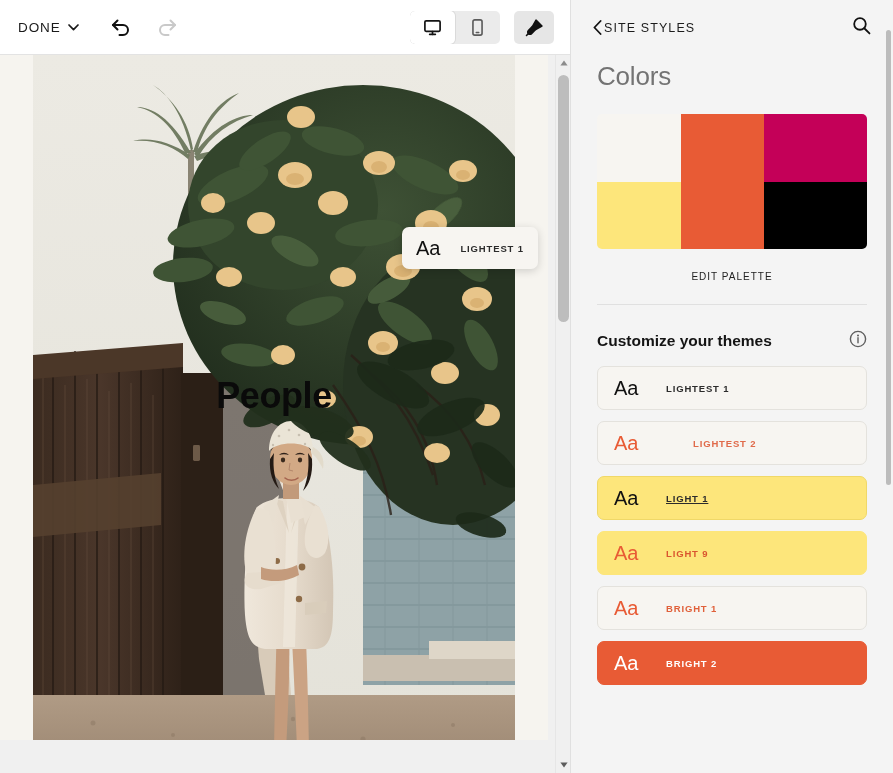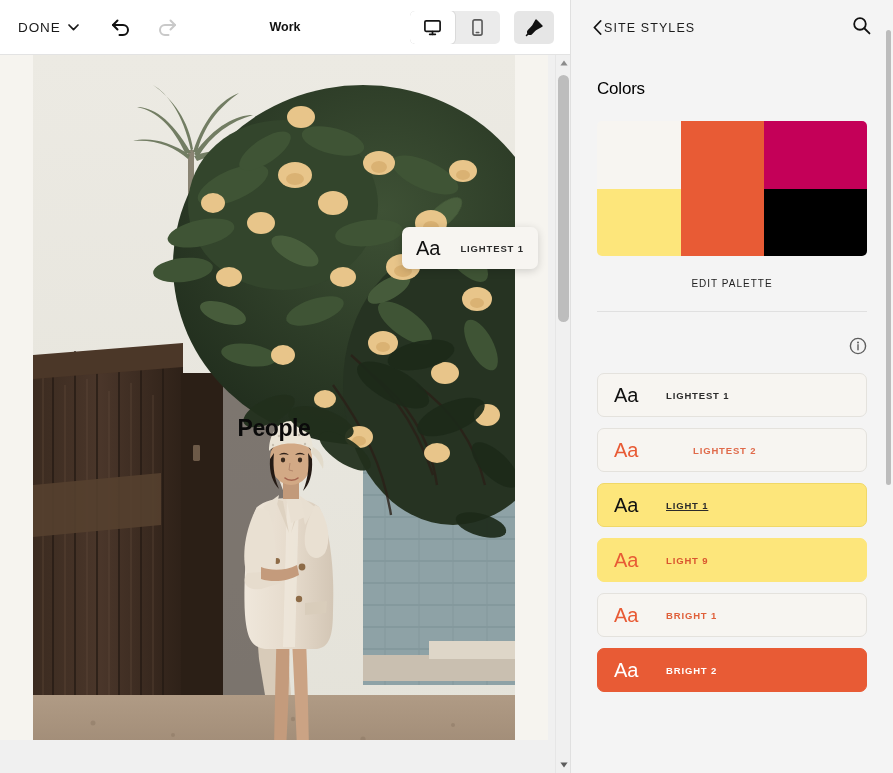--- a/index.html
+++ b/index.html
@@ -47,22 +47,22 @@
   .site-head { height: 112px; display: flex; align-items: center;
                justify-content: space-between; padding: 0 35px; }
   .brand { font-size: 25px; font-weight: bold; color: #0b0b0b; letter-spacing: -.3px; }
   .burger { width: 38px; height: 16px; display: flex; flex-direction: column;
             justify-content: space-between; cursor: pointer; }
   .burger span { display: block; height: 2.5px; background: #111; border-radius: 1px; }
 
   .hero { position: relative; margin: 0 33px; height: 700px; overflow: hidden; }
   .hero svg { display: block; width: 100%; height: 100%; }
   .hero-label { position: absolute; left: 50%; top: 320px; transform: translateX(-50%);
-                font-size: 23px; font-weight: bold; color: #0a0a0a; letter-spacing: -.4px;
-                white-space: nowrap; margin-top: 40px; }
+                font-size: 36px; font-weight: bold; color: #0a0a0a; letter-spacing: -.4px;
+                white-space: nowrap; }
 
   
   .float-chip { position: absolute; left: 402px; top: 172px; width: 136px; height: 42px;
                 background: #f7f5f1; border-radius: 7px;
                 box-shadow: 0 2px 9px rgba(0,0,0,.16); display: flex;
                 align-items: center; cursor: pointer; z-index: 6; }
   .float-chip .aa { font-size: 20px; margin-left: 14px; color: #111; }
   .float-chip .nm { font-size: 9.5px; letter-spacing: .85px; font-weight: bold;
                     color: #2b2b2b; margin-left: 20px; }
 
@@ -77,21 +77,21 @@
 
   
   .panel { width: 323px; height: 773px; background: #f4f4f4; position: relative;
            border-left: 1px solid #e0e0e0; overflow: hidden; }
   .panel-head { height: 55px; display: flex; align-items: center; padding: 0 22px; }
   .back { display: flex; align-items: center; gap: 2px; cursor: pointer; }
   .back-label { font-size: 12.5px; letter-spacing: 1.1px; color: #1c1c1c; }
   .search-ico { margin-left: auto; cursor: pointer; }
 
   .panel-body { padding: 0 26px; }
-  .sect-title { font-size: 17px; color: #000000; margin-top: 24px; margin-bottom: 22px;
+  .sect-title { font-size: 26px; color: #737373; margin-top: 6px; margin-bottom: 22px;
                 letter-spacing: -.2px; }
 
   .palette { height: 135px; border-radius: 5px; overflow: hidden; display: flex;
              cursor: pointer; }
   .pal-col { display: flex; flex-direction: column; }
   .pal-col.c1 { width: 31%; } .pal-col.c2 { width: 31%; } .pal-col.c3 { width: 38%; }
   .pal-cell { flex: 1; }
 
   .edit-pal { text-align: center; font-size: 10px; letter-spacing: 1px;
               color: #212121; margin-top: 22px; cursor: pointer; }
@@ -131,21 +131,20 @@
           <path d="M8.5 5.5 L4 10 L8.5 14.5" fill="none" stroke="#111" stroke-width="2" stroke-linecap="round" stroke-linejoin="round"></path>
           <path d="M4 10 H14 a5 5 0 0 1 0 10 h-3.5" fill="none" stroke="#111" stroke-width="2" stroke-linecap="round" stroke-linejoin="round"></path>
         </svg>
         <svg class="hist-btn" viewBox="0 0 24 24">
           <path d="M15.5 5.5 L20 10 L15.5 14.5" fill="none" stroke="#c9c9c9" stroke-width="2" stroke-linecap="round" stroke-linejoin="round"></path>
           <path d="M20 10 H10 a5 5 0 0 0 0 10 h3.5" fill="none" stroke="#c9c9c9" stroke-width="2" stroke-linecap="round" stroke-linejoin="round"></path>
         </svg>
       </div>
 
       <div class="page-meta">
-        <div class="page-title">Work</div>
       </div>
 
       <div class="view-group">
         <div class="view-btn on">
           <svg width="19" height="19" viewBox="0 0 20 20">
             <rect x="2" y="3" width="16" height="11" rx="1.3" fill="none" stroke="#141414" stroke-width="1.8"></rect>
             <path d="M7 17.2 H13" stroke="#141414" stroke-width="1.8" stroke-linecap="round"></path>
             <path d="M10 14.2 V17.2" stroke="#141414" stroke-width="1.8" stroke-linecap="round"></path>
           </svg>
         </div>
@@ -478,20 +477,21 @@
           <div class="pal-cell" style="background:#c40058"></div>
           <div class="pal-cell" style="background:#000000"></div>
         </div>
       </div>
 
       <div class="edit-pal">EDIT PALETTE</div>
 
       <div class="divider"></div>
 
       <div class="themes-head">
+        <div class="themes-title">Customize your themes</div>
         <div class="info-ico">
           <svg width="18" height="18" viewBox="0 0 18 18">
             <circle cx="9" cy="9" r="7.6" fill="none" stroke="#5e5e5e" stroke-width="1.4"></circle>
             <circle cx="9" cy="5.4" r="1" fill="#5e5e5e"></circle>
             <path d="M9 7.8 V12.8" stroke="#5e5e5e" stroke-width="1.4" stroke-linecap="round"></path>
           </svg>
         </div>
       </div>
 
       <div id="theme-list">

